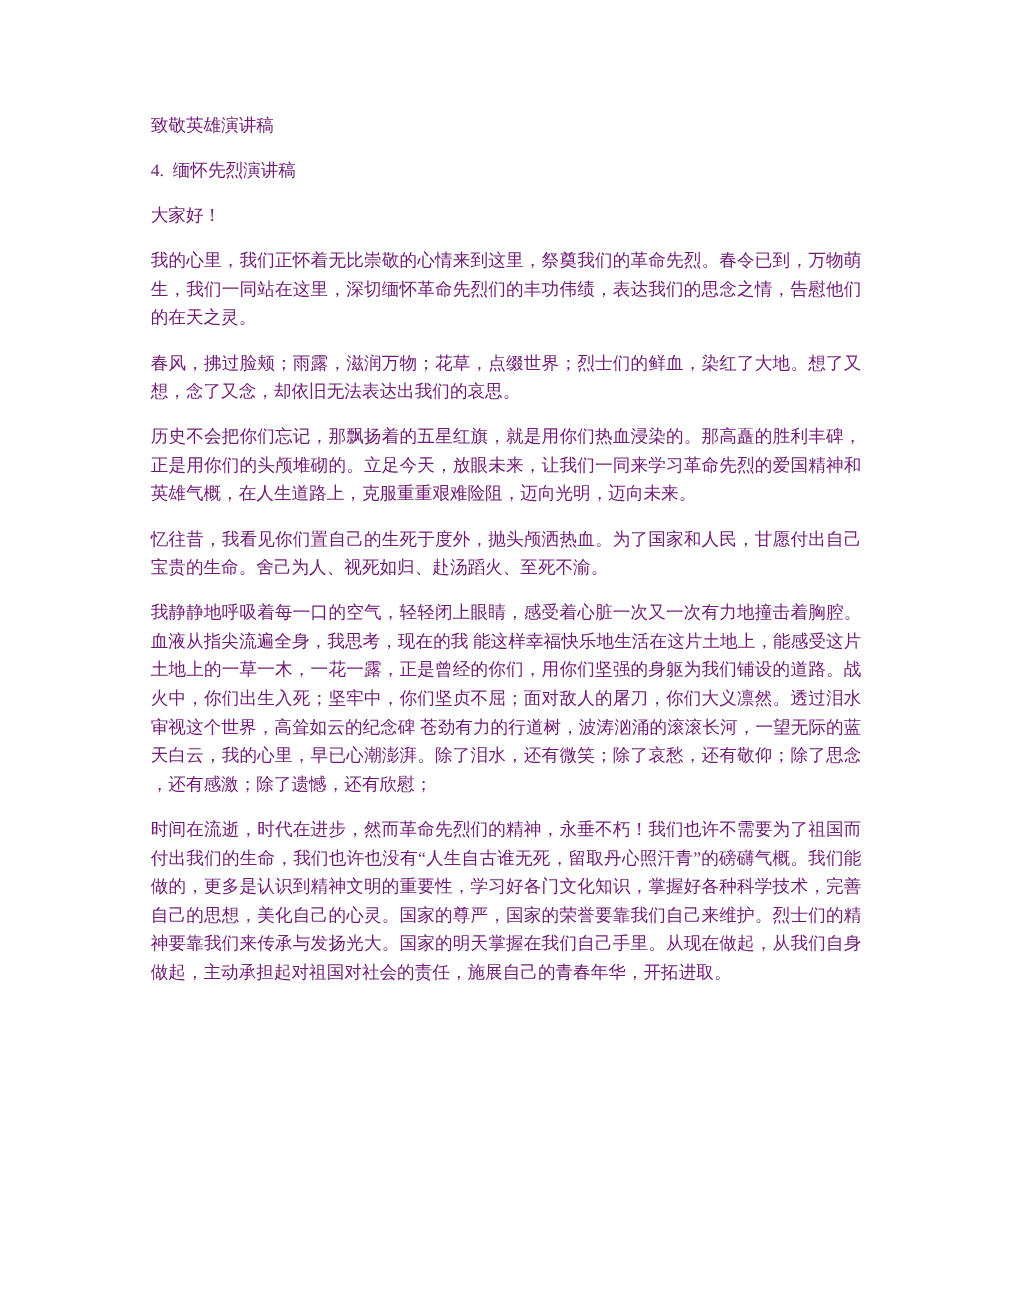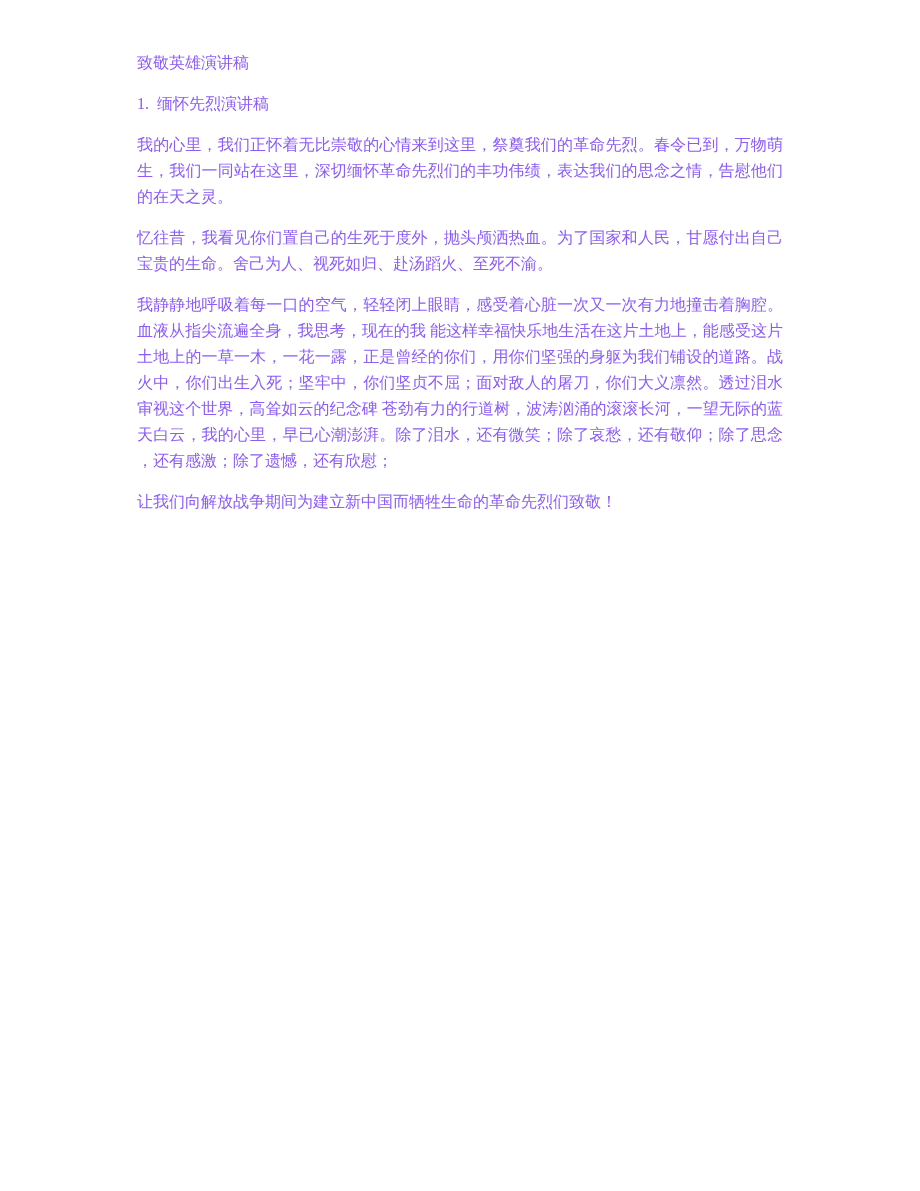--- a/index.html
+++ b/index.html
@@ -6,41 +6,44 @@
     margin: 0;
     padding: 0;
     background: #ffffff;
   }
   .page {
     position: relative;
     width: 920px;
     height: 1191px;
     background: #ffffff;
     box-sizing: border-box;
-    padding: 50px 137px 40px 137px;
+    padding: 102px 137px 40px 137px;
     overflow: hidden;
     font-family: "Liberation Serif", "DejaVu Serif", serif;
-    color: #8b5cf6;
+    color: #701a75;
   }
   .para {
     margin: 0 0 15px 0;
     font-size: 16px;
     line-height: 26px;
     text-align: justify;
     white-space: pre-wrap;
     word-break: break-all;
     line-break: anywhere;
   }
   .para:last-child {
     margin-bottom: 0;
   }
 </style>
 </head>
 <body>
 
 <main class="page">
   <p class="para">致敬英雄演讲稿</p>
-  <p class="para">1.  缅怀先烈演讲稿</p>
+  <p class="para">4.  缅怀先烈演讲稿</p>
+  <p class="para">大家好！</p>
   <p class="para">我的心里，我们正怀着无比崇敬的心情来到这里，祭奠我们的革命先烈。春令已到，万物萌生，我们一同站在这里，深切缅怀革命先烈们的丰功伟绩，表达我们的思念之情，告慰他们的在天之灵。</p>
+  <p class="para">春风，拂过脸颊；雨露，滋润万物；花草，点缀世界；烈士们的鲜血，染红了大地。想了又想，念了又念，却依旧无法表达出我们的哀思。</p>
+  <p class="para">历史不会把你们忘记，那飘扬着的五星红旗，就是用你们热血浸染的。那高矗的胜利丰碑，正是用你们的头颅堆砌的。立足今天，放眼未来，让我们一同来学习革命先烈的爱国精神和英雄气概，在人生道路上，克服重重艰难险阻，迈向光明，迈向未来。</p>
   <p class="para">忆往昔，我看见你们置自己的生死于度外，抛头颅洒热血。为了国家和人民，甘愿付出自己宝贵的生命。舍己为人、视死如归、赴汤蹈火、至死不渝。</p>
   <p class="para">我静静地呼吸着每一口的空气，轻轻闭上眼睛，感受着心脏一次又一次有力地撞击着胸腔。血液从指尖流遍全身，我思考，现在的我 能这样幸福快乐地生活在这片土地上，能感受这片土地上的一草一木，一花一露，正是曾经的你们，用你们坚强的身躯为我们铺设的道路。战火中，你们出生入死；坚牢中，你们坚贞不屈；面对敌人的屠刀，你们大义凛然。透过泪水审视这个世界，高耸如云的纪念碑 苍劲有力的行道树，波涛汹涌的滚滚长河，一望无际的蓝天白云，我的心里，早已心潮澎湃。除了泪水，还有微笑；除了哀愁，还有敬仰；除了思念，还有感激；除了遗憾，还有欣慰；</p>
-  <p class="para">让我们向解放战争期间为建立新中国而牺牲生命的革命先烈们致敬！</p>
+  <p class="para">时间在流逝，时代在进步，然而革命先烈们的精神，永垂不朽！我们也许不需要为了祖国而付出我们的生命，我们也许也没有“人生自古谁无死，留取丹心照汗青”的磅礴气概。我们能做的，更多是认识到精神文明的重要性，学习好各门文化知识，掌握好各种科学技术，完善自己的思想，美化自己的心灵。国家的尊严，国家的荣誉要靠我们自己来维护。烈士们的精神要靠我们来传承与发扬光大。国家的明天掌握在我们自己手里。从现在做起，从我们自身做起，主动承担起对祖国对社会的责任，施展自己的青春年华，开拓进取。</p>
 </main>
 
 </body></html>

